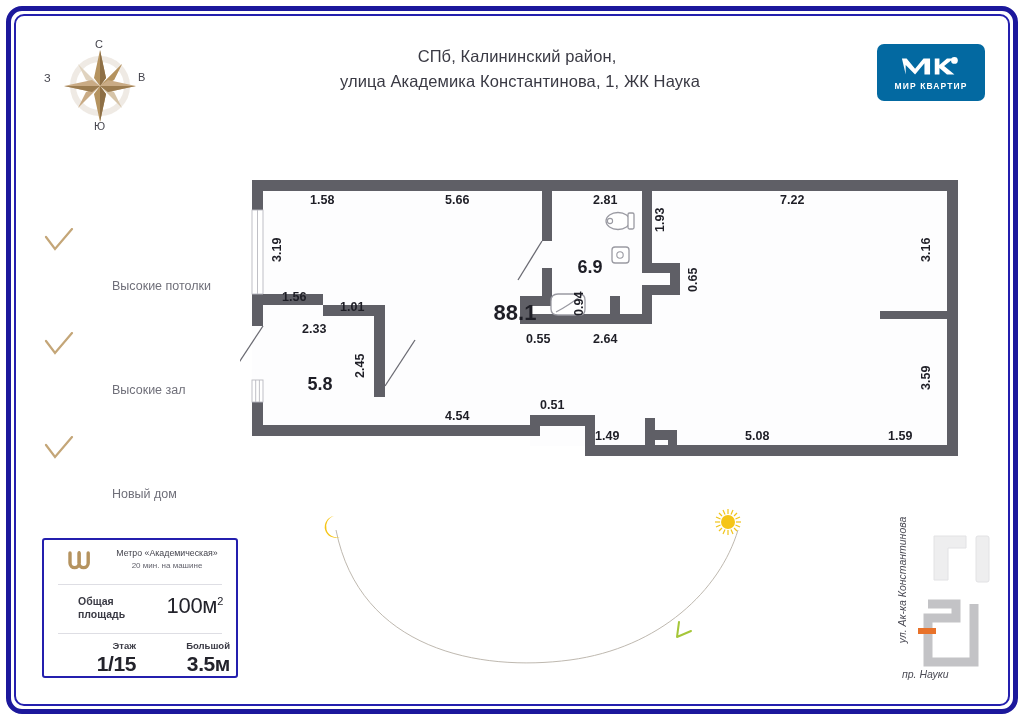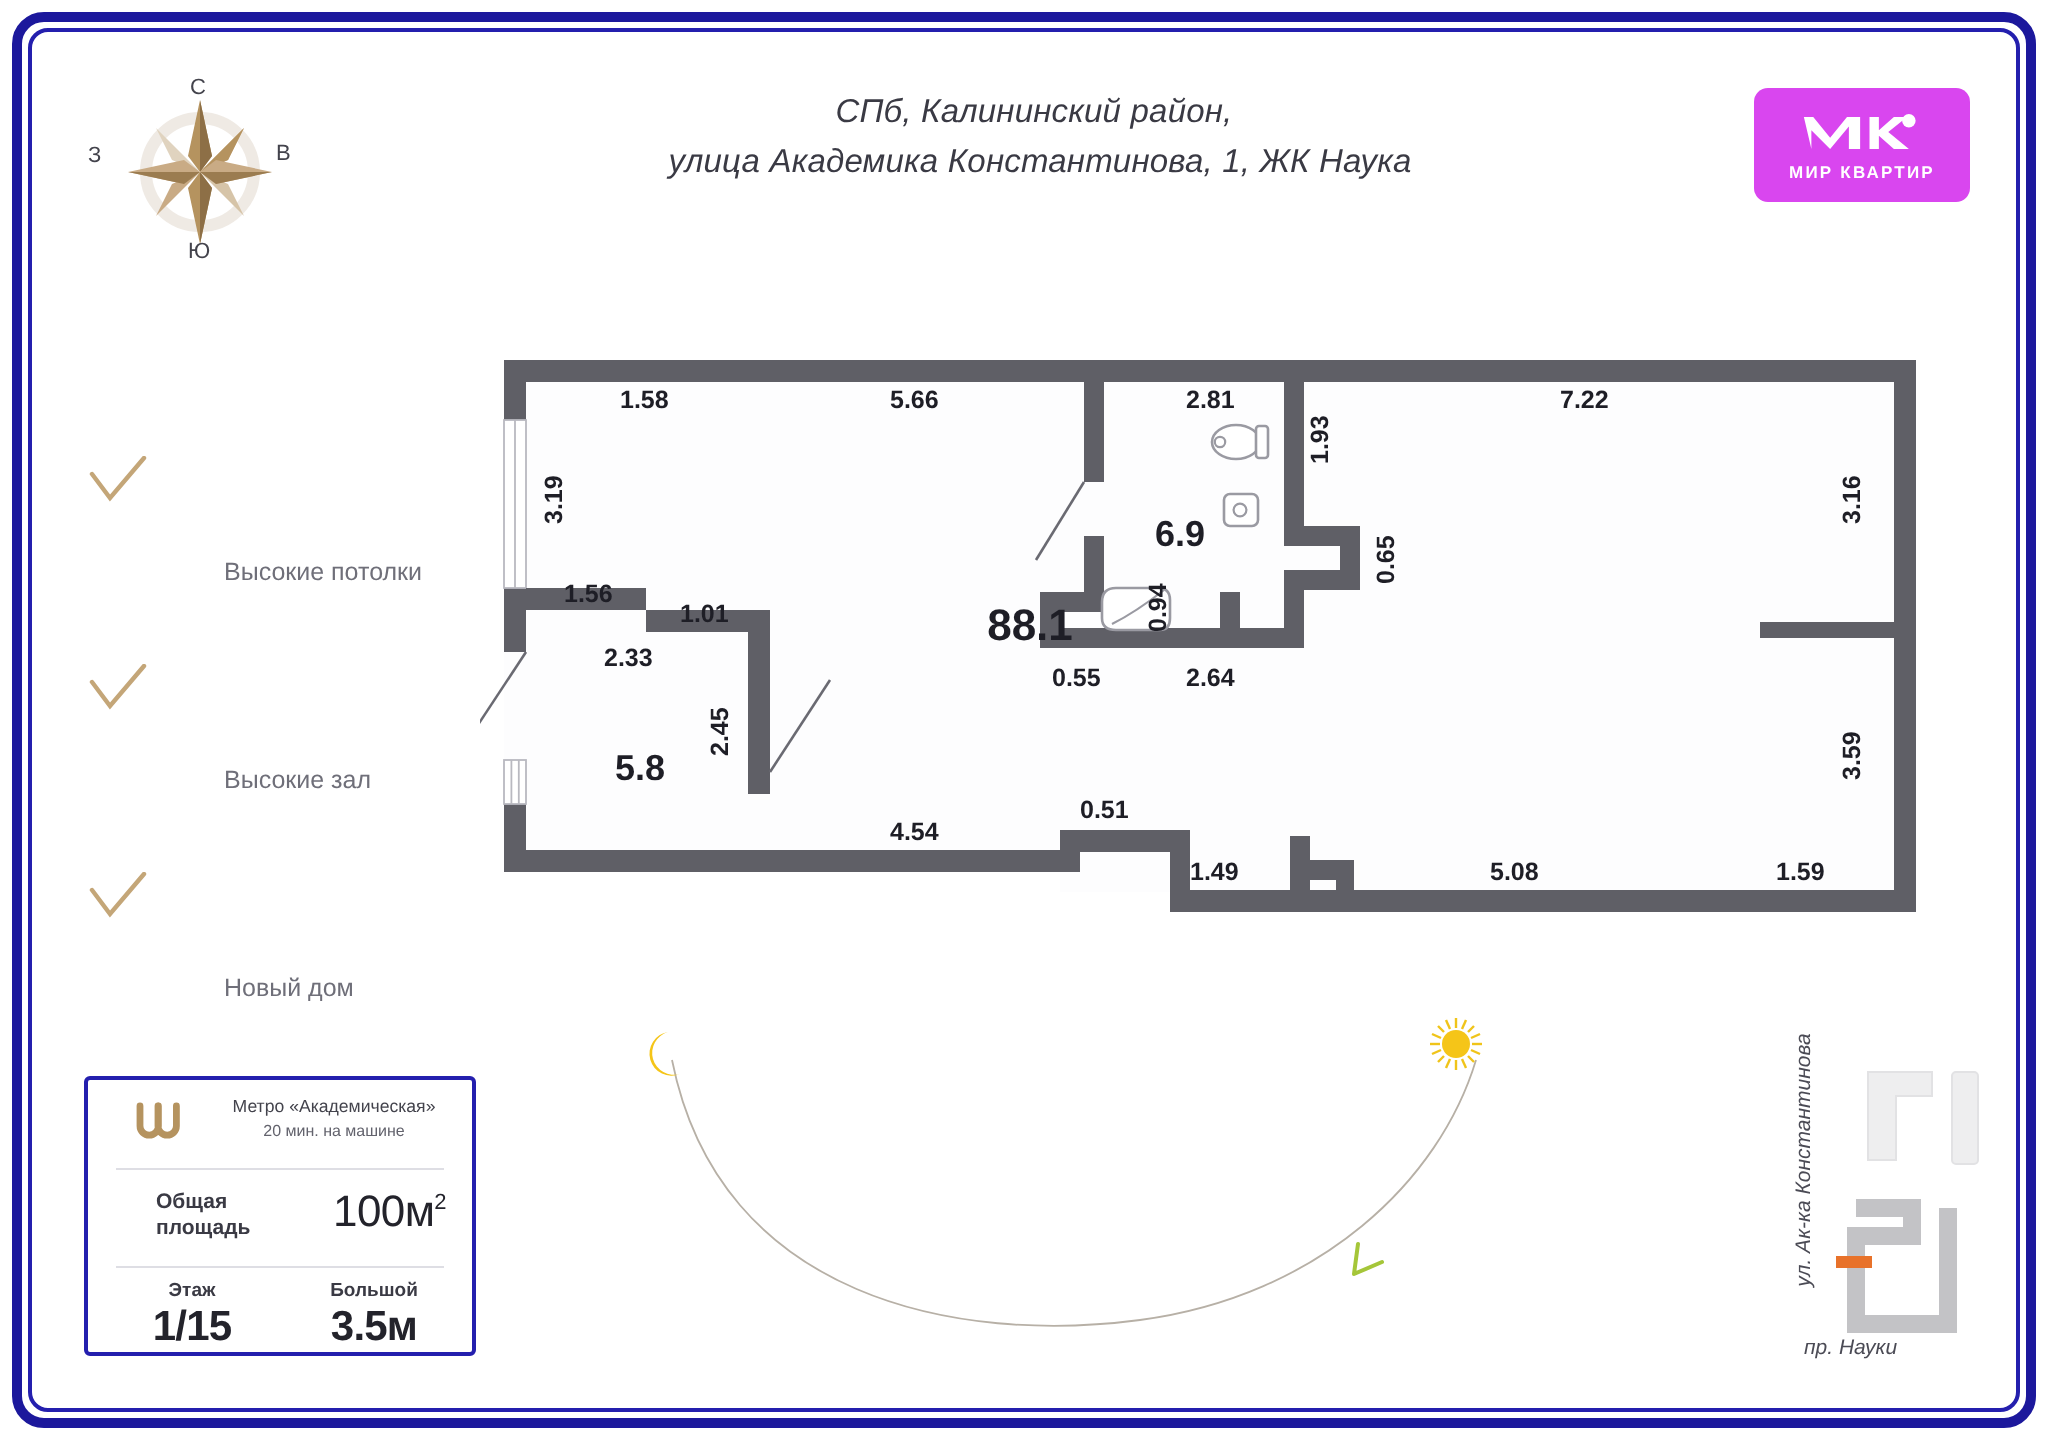--- a/index.html
+++ b/index.html
@@ -40,29 +40,29 @@
     position: absolute;
     left: 300px; top: 44px;
     width: 440px;
     text-align: center;
     color: #3a3a44;
     font-size: 16.5px;
     line-height: 1.5;
     font-weight: 500;
     letter-spacing: .1px;
   }
-  .title-line { display: block; white-space: nowrap; font-style: italic; }
+  .title-line { display: block; white-space: nowrap; }
   .title-line.l1 { margin-left: -6px; }
 
   
   .logo {
     position: absolute;
     left: 877px; top: 44px;
     width: 108px; height: 57px;
-    background: #d946ef;
+    background: #0369a1;
     border-radius: 7px;
     display: flex;
     flex-direction: column;
     align-items: center;
     justify-content: center;
   }
   .logo-mark { width: 60px; height: 22px; display:block; }
   .logo-text {
     color: #ffffff;
     font-size: 8.5px;
@@ -126,21 +126,21 @@
   .area-label {
     position: absolute; left: 14px; top: 10px;
     font-size: 10.5px; color: #3a3a44; font-weight: bold; line-height: 1.25;
   }
   .area-value {
     position: absolute; right: 13px; top: 8px;
     font-size: 22px; color: #23232b; font-weight: normal; letter-spacing: -.3px;
   }
   .area-value sup { font-size: 11px; vertical-align: super; }
   .bottom-row { position: relative; height: 48px; }
-  .br-cell { position: absolute; top: 6px; text-align: center; }
+  .br-cell { position: absolute; top: 6px; text-align: right; }
   .br-cell.left { left: 12px; width: 80px; }
   .br-cell.right { left: 100px; width: 86px; }
   .br-label { font-size: 9.5px; color: #3a3a44; font-weight: bold; }
   .br-value { font-size: 21px; color: #23232b; font-weight: bold; margin-top: 1px; letter-spacing: -.4px; }
 
   
   .plan { position: absolute; left: 240px; top: 168px; width: 730px; height: 300px; }
   .plan svg { display: block; }
 
   

